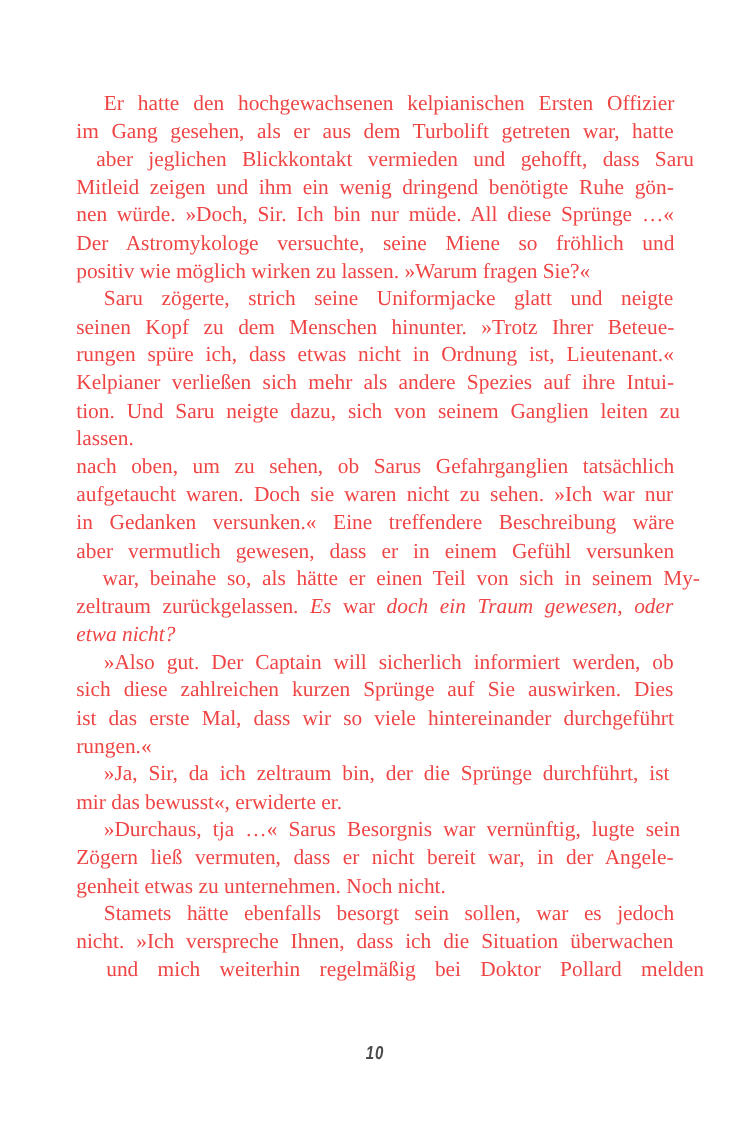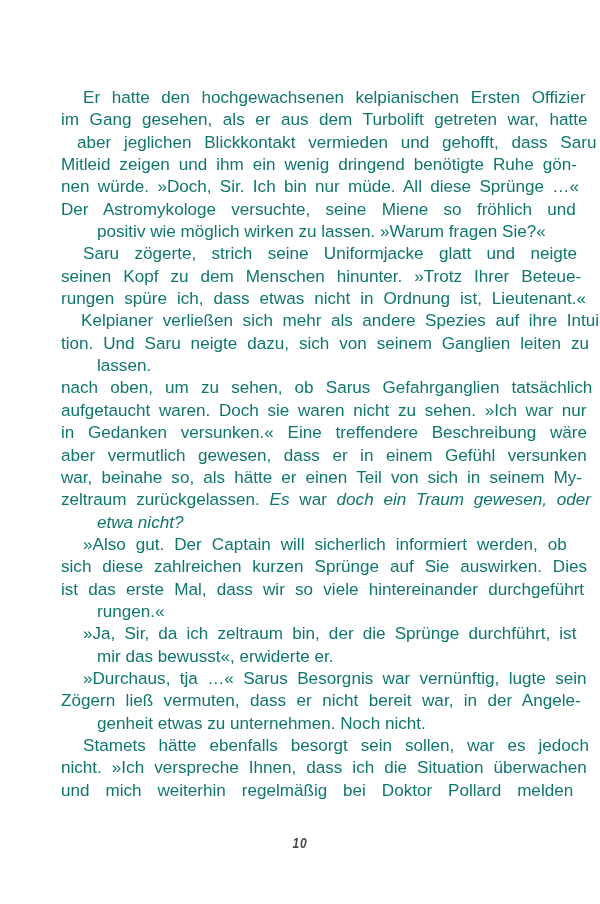--- a/index.html
+++ b/index.html
@@ -1,30 +1,30 @@
 <!DOCTYPE html>
 <html><head>
 <meta charset="utf-8">
 <style>
   html, body { margin: 0; padding: 0; background: #ffffff; }
   body { width: 600px; height: 904px; position: relative; overflow: hidden; }
   .page {
     position: absolute;
     left: 61px;
-    top: 87px;
+    top: 72px;
     width: 478px;
-    font-family: Liberation Sans, sans-serif;
+    font-family: Liberation Serif, serif;
     font-size: 17.1px;
     line-height: 22.35px;
-    color: #0f766e;
+    color: #ef4444;
     text-align: justify;
     hyphens: manual;
   }
   .page .line { display: block; text-align: justify; text-align-last: justify; white-space: nowrap; }
-  .page .line.last { text-align-last: left; margin-left: 36px; }
+  .page .line.last { text-align-last: left; }
   .page .line.first { text-indent: 22px; }
   em { font-style: italic; }
   .folio {
     position: absolute;
     left: 0; width: 600px;
     top: 834px;
     text-align: center;
     font-family: "Liberation Sans", sans-serif;
     font-weight: bold;
     font-style: italic;
@@ -44,30 +44,30 @@
       <span class="line" style="display: block; white-space: nowrap; word-spacing: 8px; text-align-last: left; margin-left: 16px;"><span>aber jeglichen Blickkontakt vermieden und gehofft, dass Saru</span></span>
       <span class="line" style="display: block; white-space: nowrap; word-spacing: 4.22222px; text-align-last: left;"><span>Mitleid zeigen und ihm ein wenig dringend benötigte Ruhe gön-</span></span>
       <span class="line" style="display: block; white-space: nowrap; word-spacing: 3.54545px; text-align-last: left;"><span>nen würde. »Doch, Sir. Ich bin nur müde. All diese Sprünge …«</span></span>
       <span class="line" style="display: block; white-space: nowrap; word-spacing: 10.5714px; text-align-last: left;"><span>Der Astromykologe versuchte, seine Miene so fröhlich und</span></span>
       <span class="line last"><span>positiv wie möglich wirken zu lassen. »Warum fragen Sie?«</span></span>
     </div>
     <div>
       <span class="line first" style="display: block; white-space: nowrap; word-spacing: 10.5714px; text-align-last: left;"><span>Saru zögerte, strich seine Uniformjacke glatt und neigte</span></span>
       <span class="line" style="display: block; white-space: nowrap; word-spacing: 7.25px; text-align-last: left;"><span>seinen Kopf zu dem Menschen hinunter. »Trotz Ihrer Beteue-</span></span>
       <span class="line" style="display: block; white-space: nowrap; word-spacing: 5.22222px; text-align-last: left;"><span>rungen spüre ich, dass etwas nicht in Ordnung ist, Lieutenant.«</span></span>
-      <span class="line" style="display: block; white-space: nowrap; word-spacing: 4.77778px; text-align-last: left; margin-left: 20px;"><span>Kelpianer verließen sich mehr als andere Spezies auf ihre Intui-</span></span>
+      <span class="line" style="display: block; white-space: nowrap; word-spacing: 4.77778px; text-align-last: left;"><span>Kelpianer verließen sich mehr als andere Spezies auf ihre Intui-</span></span>
       <span class="line" style="display: block; white-space: nowrap; word-spacing: 5.2px; text-align-last: left;"><span>tion. Und Saru neigte dazu, sich von seinem Ganglien leiten zu</span></span>
       <span class="line last"><span>lassen.</span></span>
     </div>
     <div>
       <span class="line" style="display: block; white-space: nowrap; word-spacing: 7.375px; text-align-last: left;"><span>nach oben, um zu sehen, ob Sarus Gefahrganglien tatsächlich</span></span>
       <span class="line" style="display: block; white-space: nowrap; word-spacing: 3.9px; text-align-last: left;"><span>aufgetaucht waren. Doch sie waren nicht zu sehen. »Ich war nur</span></span>
       <span class="line" style="display: block; white-space: nowrap; word-spacing: 9px; text-align-last: left;"><span>in Gedanken versunken.« Eine treffendere Beschreibung wäre</span></span>
       <span class="line" style="display: block; white-space: nowrap; word-spacing: 7.75px; text-align-last: left;"><span>aber vermutlich gewesen, dass er in einem Gefühl versunken</span></span>
-      <span class="line" style="display: block; white-space: nowrap; word-spacing: 4.33333px; text-align-last: left;"><span>war, beinahe so, als hätte er einen Teil von sich in seinem My-</span></span>
+      <span class="line" style="display: block; white-space: nowrap; word-spacing: 4.33333px; text-align-last: left; margin-left: 21px;"><span>war, beinahe so, als hätte er einen Teil von sich in seinem My-</span></span>
       <span class="line" style="display: block; white-space: nowrap; word-spacing: 5px; text-align-last: left;"><span>zeltraum zurückgelassen. </span><em>Es</em><span> war </span><em>doch ein Traum gewesen, oder</em></span>
       <span class="line last"><em>etwa nicht?</em></span>
     </div>
     <div>
       <span class="line first" style="display: block; white-space: nowrap; word-spacing: 5.25px; text-align-last: left;"><span>»Also gut. Der Captain will sicherlich informiert werden, ob</span></span>
       <span class="line" style="display: block; white-space: nowrap; word-spacing: 6.125px; text-align-last: left;"><span>sich diese zahlreichen kurzen Sprünge auf Sie auswirken. Dies</span></span>
       <span class="line" style="display: block; white-space: nowrap; word-spacing: 5.44444px; text-align-last: left;"><span>ist das erste Mal, dass wir so viele hintereinander durchgeführt</span></span>
       <span class="line last"><span>rungen.«</span></span>
     </div>
     <div>
@@ -75,16 +75,16 @@
       <span class="line last"><span>mir das bewusst«, erwiderte er.</span></span>
     </div>
     <div>
       <span class="line first" style="display: block; white-space: nowrap; word-spacing: 4.625px; text-align-last: left;"><span>»Durchaus, tja …« Sarus Besorgnis war vernünftig, lugte sein</span></span>
       <span class="line" style="display: block; white-space: nowrap; word-spacing: 5.7px; text-align-last: left;"><span>Zögern ließ vermuten, dass er nicht bereit war, in der Angele-</span></span>
       <span class="line last"><span>genheit etwas zu unternehmen. Noch nicht.</span></span>
     </div>
     <div>
       <span class="line first" style="display: block; white-space: nowrap; word-spacing: 8.125px; text-align-last: left;"><span>Stamets hätte ebenfalls besorgt sein sollen, war es jedoch</span></span>
       <span class="line" style="display: block; white-space: nowrap; word-spacing: 5.25px; text-align-last: left;"><span>nicht. »Ich verspreche Ihnen, dass ich die Situation überwachen</span></span>
-      <span class="line" style="display: block; white-space: nowrap; word-spacing: 11.1429px; text-align-last: left;"><span>und mich weiterhin regelmäßig bei Doktor Pollard melden</span></span>
+      <span class="line" style="display: block; white-space: nowrap; word-spacing: 11.1429px; text-align-last: left; margin-left: 24px;"><span>und mich weiterhin regelmäßig bei Doktor Pollard melden</span></span>
     </div>
   </div>
 <div class="folio">10</div>
 
 </body></html>

